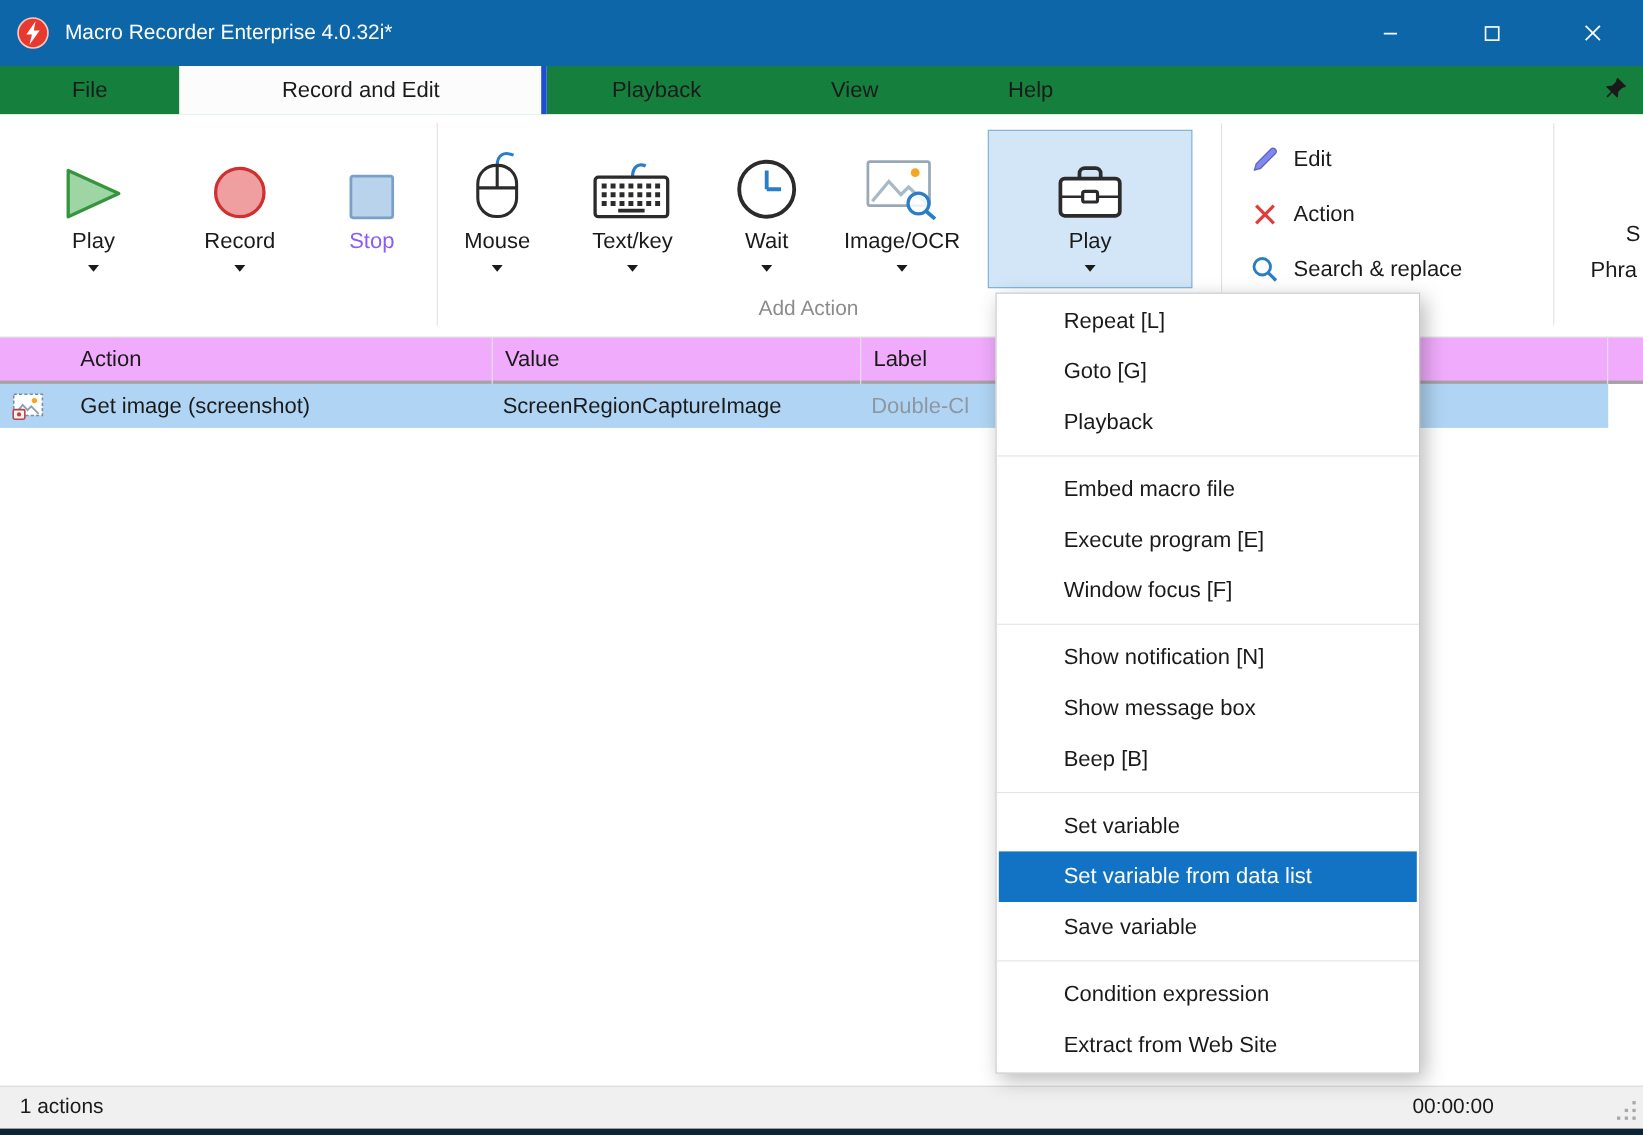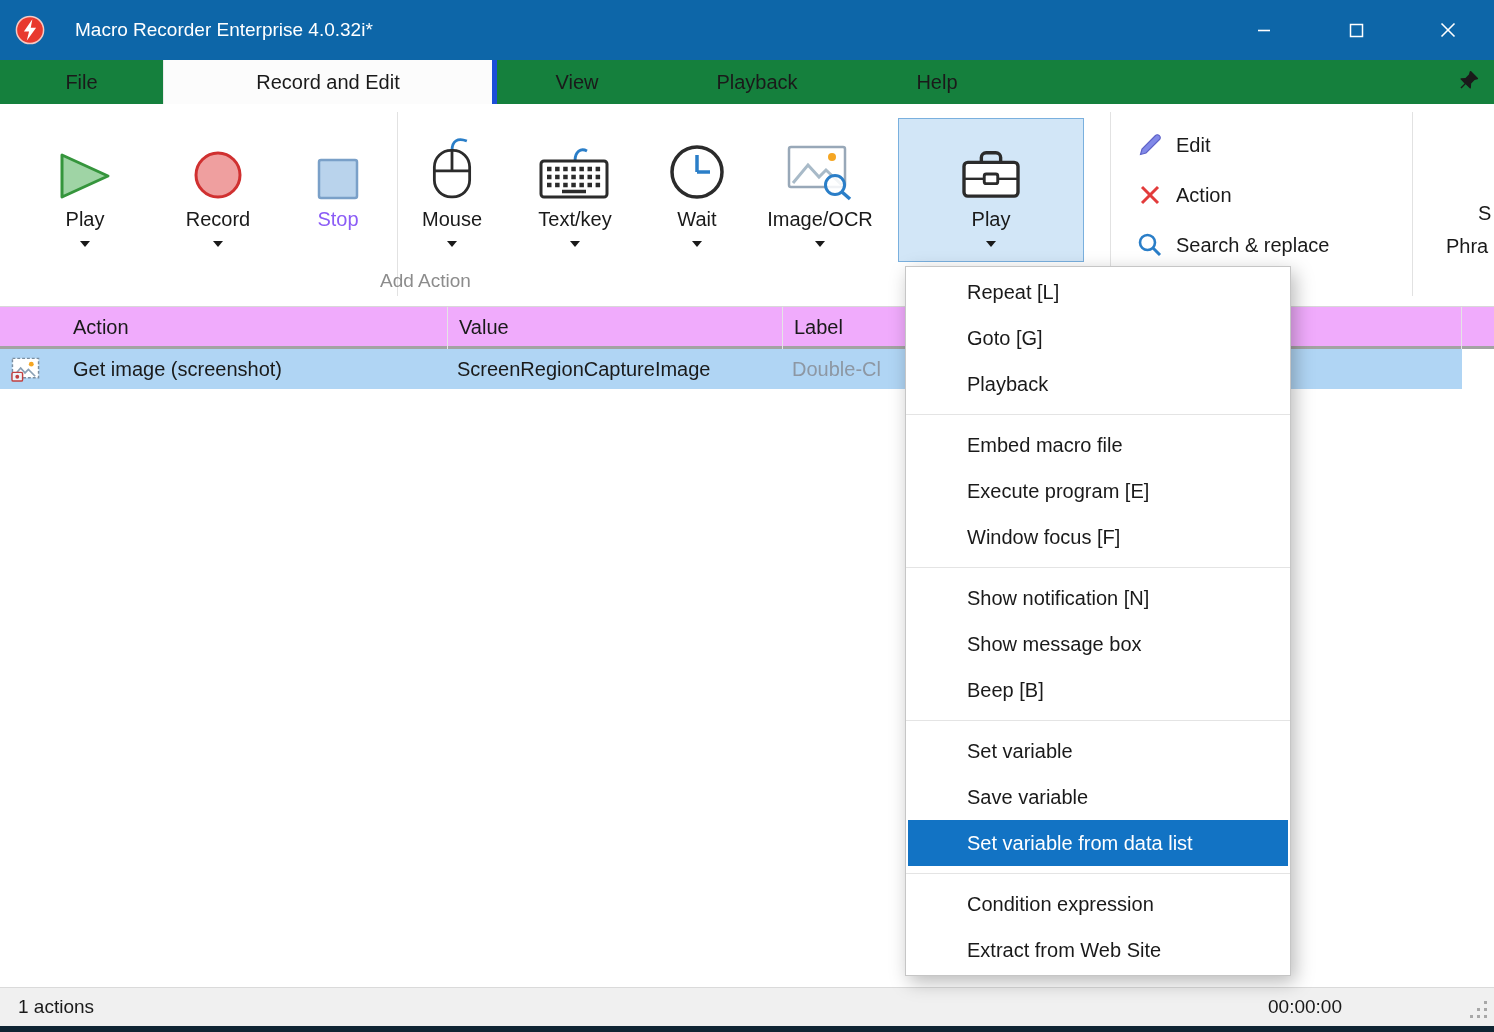--- a/index.html
+++ b/index.html
@@ -3,40 +3,40 @@
 <meta charset="utf-8">
 <style>
   * { margin:0; padding:0; box-sizing:border-box; }
   html,body { width:1494px; height:1032px; }
   body { font-family:"Liberation Sans", sans-serif; color:#1a1a1a; background:#fff; overflow:hidden; }
   .window { position:relative; width:1494px; height:1032px; background:#fff; overflow:hidden; }
 
   
   .titlebar { position:absolute; left:0; top:0; width:100%; height:60px; background:#0d66a8; display:flex; align-items:center; }
   .app-icon { margin-left:15px; width:30px; height:30px; flex:0 0 auto; }
-  .title { color:#fff; font-size:19px; margin-left:30px; white-space:nowrap; }
+  .title { color:#fff; font-size:19px; margin-left:14px; white-space:nowrap; }
   .caption { position:absolute; right:0; top:0; height:60px; display:flex; }
   .cap-btn { width:92px; height:60px; display:flex; align-items:center; justify-content:center; cursor:default; }
 
   
   .menubar { position:absolute; top:60px; left:0; width:100%; height:44px; background:#15803d; display:flex; }
   .tab { display:flex; align-items:center; justify-content:center; font-size:20px; }
   .tab.active { background:#fcfcfc; border-left:1px solid #eaeaea; border-right:5px solid #1d4ed8; }
   .pin { position:absolute; right:13px; top:69px; width:24px; height:24px; }
 
   
   .ribbon { position:absolute; top:104px; left:0; width:100%; height:203px; background:#fff; border-bottom:1px solid #d8d8d8; }
   .vsep { position:absolute; top:8px; height:184px; width:1px; background:#e2e2e2; }
   .rbtn { position:absolute; top:14px; height:144px; display:flex; flex-direction:column; align-items:center; border:1px solid transparent; }
   .rbtn.open { background:#d2e6f7; border:1px solid #7ab0de; }
   .rbtn-icon { height:86px; display:flex; align-items:flex-end; justify-content:center; width:100%; padding-bottom:4px; }
   .rbtn-label { font-size:20px; height:28px; line-height:28px; white-space:nowrap; }
   .rbtn-label.disabled { color:#8b5cf6; }
   .arrow-down { width:0; height:0; border-left:5px solid transparent; border-right:5px solid transparent; border-top:6px solid #1a1a1a; margin-top:8px; }
-  .group-label { position:absolute; left:380px; width:710px; top:166px; text-align:left; font-size:19px; color:#8c8c8c; }
+  .group-label { position:absolute; left:380px; width:710px; top:166px; text-align:center; font-size:19px; color:#8c8c8c; }
   .sbtn { position:absolute; left:1126px; height:42px; display:flex; align-items:center; gap:12px; font-size:20px; padding:0 10px; white-space:nowrap; }
   .sbtn .sicon { width:28px; height:28px; display:flex; align-items:center; justify-content:center; }
   .clip-frag { position:absolute; font-size:20px; white-space:nowrap; }
 
   
   .thead { position:absolute; top:307px; left:0; width:100%; height:42px; background:#f0abfc; border-bottom:3px solid #a3a3a3; }
   .th { position:absolute; top:0; height:42px; line-height:41px; font-size:20px; padding-left:11px; }
   .th.bl { border-left:1px solid #e4e4e4; }
   .th.br { border-right:1px solid #e4e4e4; }
   .trow { position:absolute; top:349px; left:0; width:1462px; height:40px; background:#b0d5f4; }
@@ -47,21 +47,21 @@
   
   .cmenu { position:absolute; left:905px; top:266px; width:386px; background:#fff; border:1px solid #c6c6c6;
            box-shadow:4px 6px 18px rgba(0,0,0,0.28); padding:2px 0; z-index:50; }
   .mi { height:46px; line-height:46px; font-size:20px; padding-left:61px; white-space:nowrap; }
   .mi.hl { background:#1273c4; color:#fff; margin:0 2px; padding-left:59px; }
   .msep { height:1px; background:#e4e4e4; margin:7px 0; }
 
   
   .statusbar { position:absolute; top:987px; left:0; width:100%; height:39px; background:#f0f0f0; border-top:1px solid #dadada; }
   .status-left { position:absolute; left:18px; top:0; line-height:38px; font-size:19px; }
-  .status-time { position:absolute; right:152px; top:0; line-height:38px; font-size:19px; }
+  .status-time { position:absolute; right:136px; top:0; line-height:38px; font-size:19px; }
   .grip { position:absolute; right:4px; bottom:5px; width:22px; height:22px; }
   .bottom-strip { position:absolute; top:1026px; left:0; width:100%; height:6px; background:#0f2433; }
 </style>
 </head>
 <body>
 
 <div class="window">
 
   <div class="titlebar">
     <span class="app-icon">
@@ -92,25 +92,25 @@
     </div>
   </div>
 
   <div class="menubar">
     <div class="tab" style="width:163px">
         <span>File</span>
       </div>
     <div class="tab active" style="width:334px">
         <span>Record and Edit</span>
       </div>
+    <div class="tab" style="width:200px">
+        <span>Playback</span>
+      </div>
     <div class="tab" style="width:160px">
         <span>View</span>
-      </div>
-    <div class="tab" style="width:200px">
-        <span>Playback</span>
       </div>
     <div class="tab" style="width:160px">
         <span>Help</span>
       </div>
   </div>
   <div class="pin">
     <svg width="23" height="23" viewBox="0 0 24 24">
       <path d="M14.6 2.2 L21.8 9.4 c0.4 0.4 0.2 1 -0.3 1.2 l-3.1 0.9 -3.6 3.6 -0.3 4.6 c0 0.6 -0.8 0.9 -1.2 0.5 L9 16 4.7 20.4 3.6 19.3 7.9 15 3.7 10.8 c-0.4 -0.4 -0.1 -1.2 0.5 -1.2 l4.6 -0.3 3.6 -3.6 0.9 -3.1 c0.2 -0.5 0.8 -0.7 1.3 -0.4 Z" fill="#1a1a1a"></path>
     </svg>
   </div>
@@ -281,22 +281,22 @@
     <div class="msep"></div>
     <div class="mi">Embed macro file</div>
     <div class="mi">Execute program [E]</div>
     <div class="mi">Window focus [F]</div>
     <div class="msep"></div>
     <div class="mi">Show notification [N]</div>
     <div class="mi">Show message box</div>
     <div class="mi">Beep [B]</div>
     <div class="msep"></div>
     <div class="mi">Set variable</div>
+    <div class="mi hl">Set variable from data list</div>
     <div class="mi">Save variable</div>
-    <div class="mi hl">Set variable from data list</div>
     <div class="msep"></div>
     <div class="mi">Condition expression</div>
     <div class="mi">Extract from Web Site</div>
   </div>
 
   <div class="statusbar">
     <span class="status-left">1 actions</span>
     <span class="status-time">00:00:00</span>
     <span class="grip">
       <svg width="22" height="22" viewBox="0 0 22 22">

